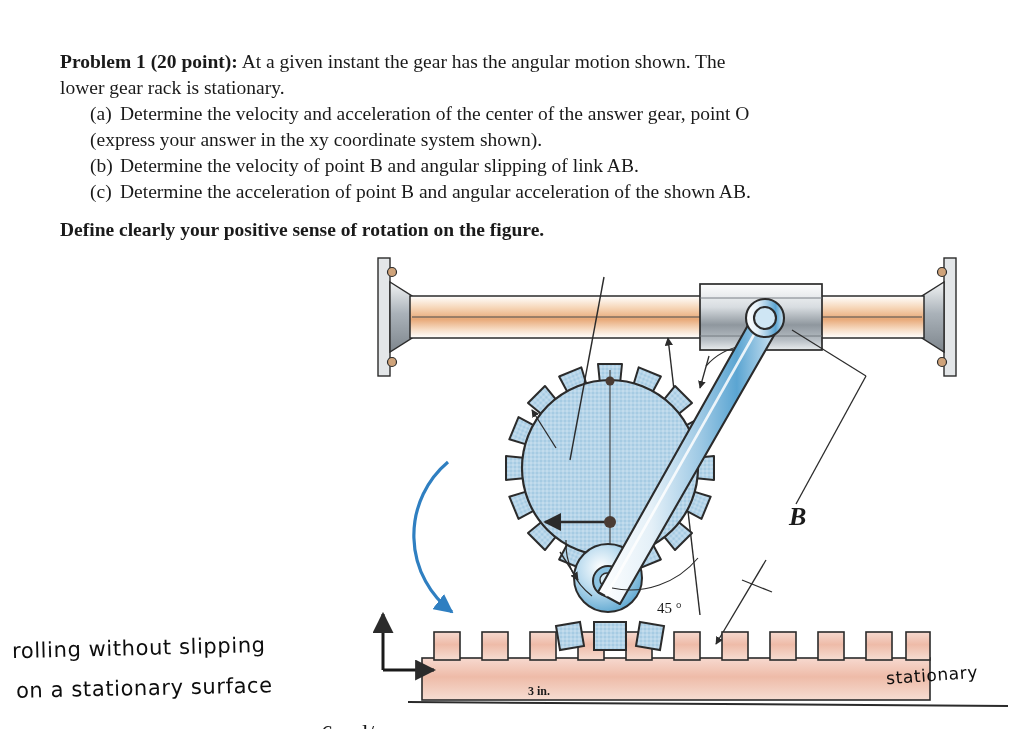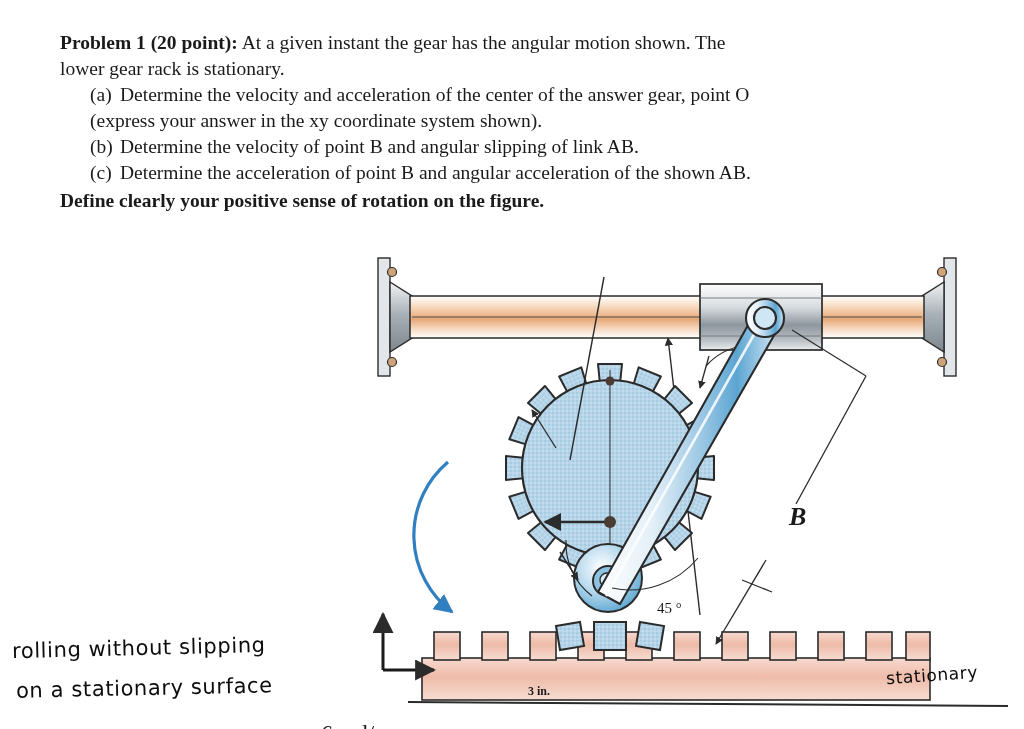--- a/index.html
+++ b/index.html
@@ -4,26 +4,26 @@
 <style>
   html,body{margin:0;padding:0;background:#ffffff;}
   body{width:1024px;height:729px;position:relative;overflow:hidden;
        font-family:"Liberation Serif", serif; color:#1a1a1a;}
 
   
   #statement{position:absolute;left:60px;top:30px;width:900px;
              font-size:19.5px;line-height:1.33;}
   #statement .line{white-space:nowrap;}
   .b{font-weight:bold;}
-  #stmt-line1{text-align:justify;}
+  #stmt-line1{text-align:justify;margin-top:19px;}
   .sub{margin-left:30px;display:flex;}
   .sub .tag{width:30px;flex:0 0 30px;}
   .sub .txt{flex:1 1 auto;}
   .sub2{}
-  #stmt-define{font-weight:bold;margin-top:2px;}
+  #stmt-define{font-weight:bold;margin-top:12px;}
 
   
   #figure{position:absolute;left:0;top:240px;width:1024px;height:489px;}
   #figsvg{position:absolute;left:0;top:0;}
 
   
   .fig-label{position:absolute;font-family:"Liberation Serif",serif;
              white-space:nowrap;}
   #lbl-B{left:789px;top:262px;font-size:26px;font-style:italic;font-weight:bold;}
   #lbl-45{left:657px;top:360px;font-size:15px;}

